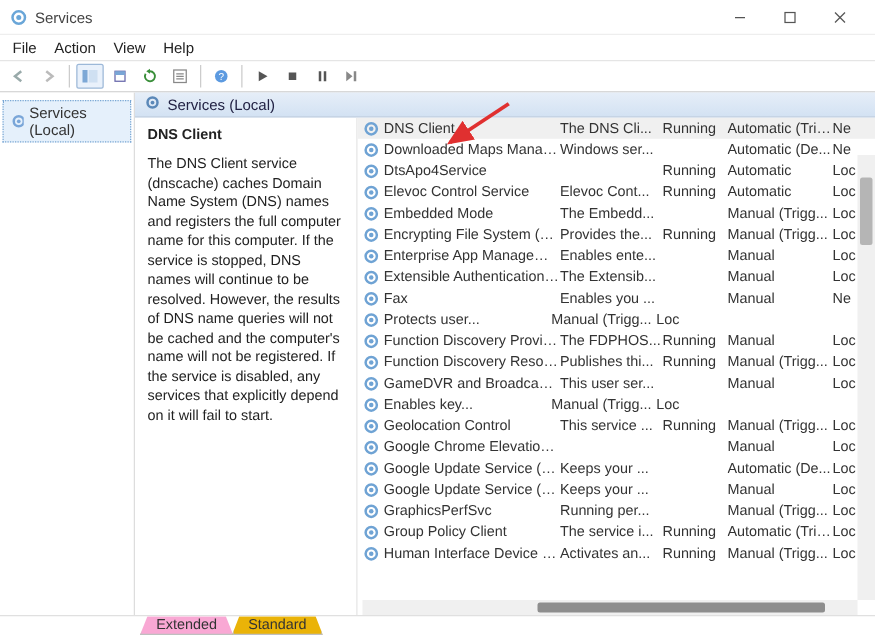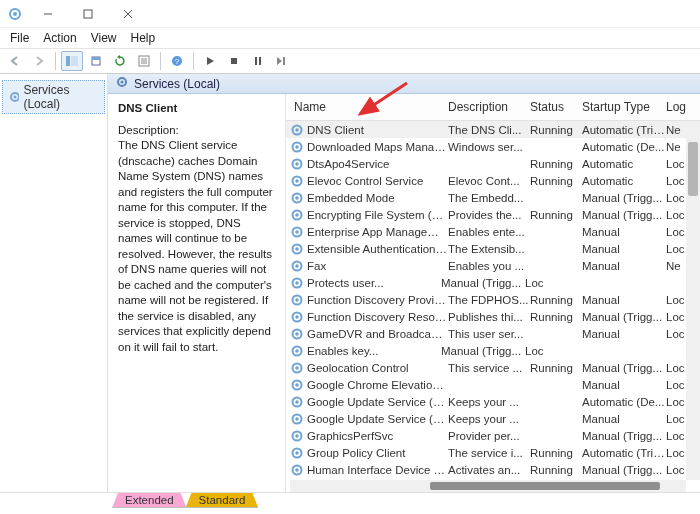--- a/index.html
+++ b/index.html
@@ -52,20 +52,21 @@
 </head>
 <body>
 
 <div class="titlebar">
   <span class="app-icon">
     <svg width="14" height="14" viewBox="0 0 14 14">
         <circle cx="7" cy="7" r="5" fill="none" stroke="#6aa6d8" stroke-width="2"></circle>
         <circle cx="7" cy="7" r="2" fill="#6aa6d8"></circle>
       </svg>
   </span>
+  <span class="title">Services</span>
   <div class="win-btn">
       <svg width="10" height="10">
         <line x1="1" y1="5" x2="9" y2="5" stroke="#555" stroke-width="1"></line>
       </svg>
     </div>
   <div class="win-btn">
       <svg width="10" height="10">
         <rect x="1" y="1" width="8" height="8" fill="none" stroke="#555" stroke-width="1"></rect>
       </svg>
     </div>
@@ -170,32 +171,24 @@
       <span class="ph-icon"><svg width="12" height="12">
             <circle cx="6" cy="6" r="4" fill="none" stroke="#5b88b8" stroke-width="2"></circle>
             <circle cx="6" cy="6" r="1.5" fill="#5b88b8"></circle>
           </svg></span>
       <span>Services (Local)</span>
     </div>
 
     <div class="content">
       <div class="desc-panel">
         <div class="sel-name">DNS Client</div>
-        <div class="desc-label">Description:</div>
         <div class="desc-text">The DNS Client service (dnscache) caches Domain Name System (DNS) names and registers the full computer name for this computer. If the service is stopped, DNS names will continue to be resolved. However, the results of DNS name queries will not be cached and the computer's name will not be registered. If the service is disabled, any services that explicitly depend on it will fail to start.</div>
       </div>
 
       <div class="grid-wrap">
-        <div class="grid-head">
-          <div class="col-name">Name</div>
-          <div class="col-desc">Description</div>
-          <div class="col-status">Status</div>
-          <div class="col-startup">Startup Type</div>
-          <div class="col-logon">Log</div>
-        </div>
         <div class="grid-body" id="grid-body">
             <div class="row selected">
               <span class="svc-icon"><svg width="14" height="14">
                   <circle cx="7" cy="7" r="4.5" fill="none" stroke="#6fa3d4" stroke-width="2"></circle>
                   <circle cx="7" cy="7" r="1.8" fill="#6fa3d4"></circle>
                 </svg></span>
               <span class="c-name">DNS Client</span>
               <span class="c-desc">The DNS Cli...</span>
               <span class="c-status">Running</span>
               <span class="c-startup">Automatic (Trig...</span>
@@ -385,21 +378,21 @@
               <span class="c-status"></span>
               <span class="c-startup">Manual</span>
               <span class="c-logon">Loc</span>
             </div>
             <div class="row">
               <span class="svc-icon"><svg width="14" height="14">
                   <circle cx="7" cy="7" r="4.5" fill="none" stroke="#6fa3d4" stroke-width="2"></circle>
                   <circle cx="7" cy="7" r="1.8" fill="#6fa3d4"></circle>
                 </svg></span>
               <span class="c-name">GraphicsPerfSvc</span>
-              <span class="c-desc">Provider per...</span>
+              <span class="c-desc">Running per...</span>
               <span class="c-status"></span>
               <span class="c-startup">Manual (Trigg...</span>
               <span class="c-logon">Loc</span>
             </div>
             <div class="row">
               <span class="svc-icon"><svg width="14" height="14">
                   <circle cx="7" cy="7" r="4.5" fill="none" stroke="#6fa3d4" stroke-width="2"></circle>
                   <circle cx="7" cy="7" r="1.8" fill="#6fa3d4"></circle>
                 </svg></span>
               <span class="c-name">Group Policy Client</span>

